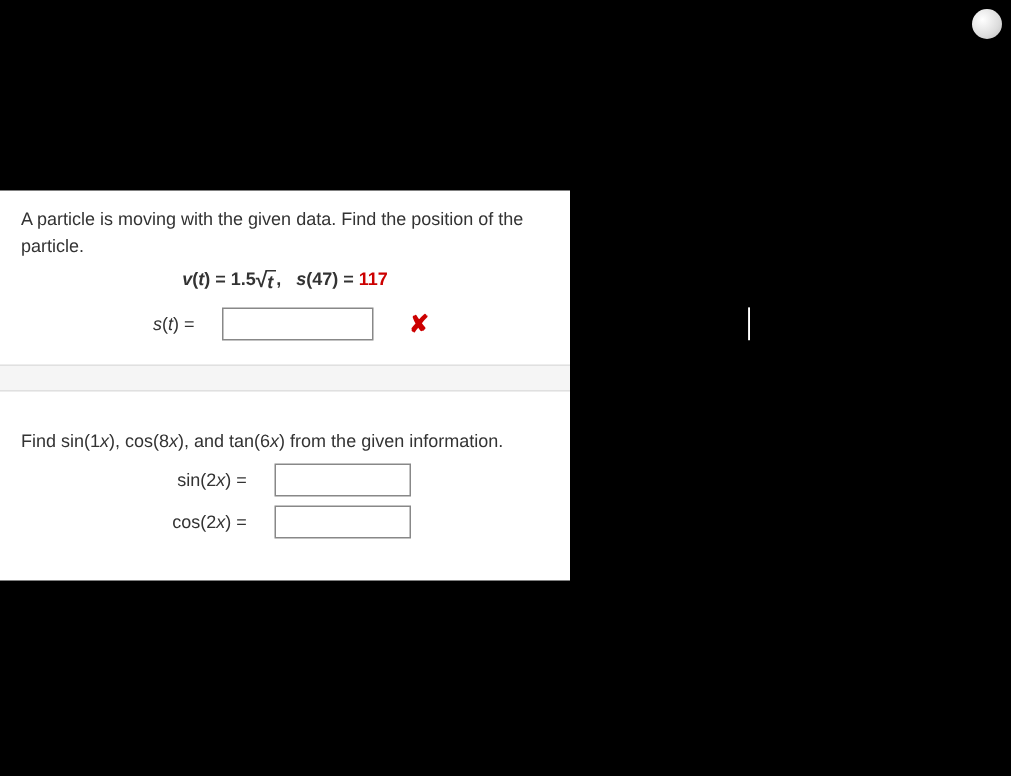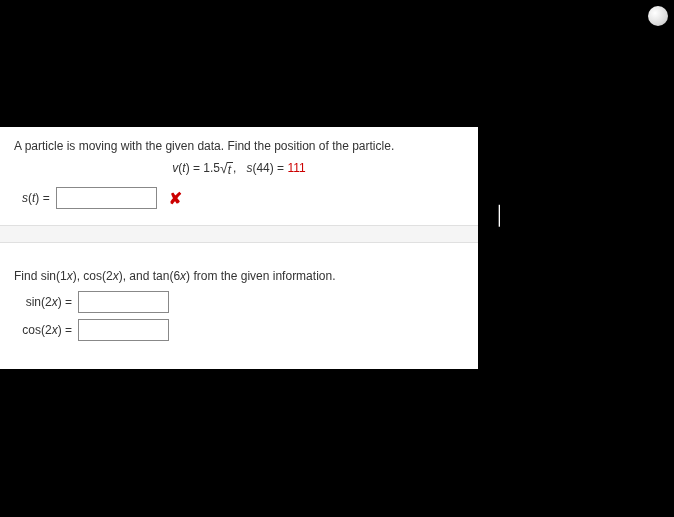--- a/index.html
+++ b/index.html
@@ -21,21 +21,21 @@
     width: 20px;
     height: 20px;
     border-radius: 50%;
     background: radial-gradient(circle at 35% 35%, #fff, #ddd 60%, #bbb);
     box-shadow: 0 1px 2px rgba(0,0,0,0.4);
   }
   .panel {
     position: absolute;
     top: 127px;
     left: 0;
-    width: 478px;
+    width: 380px;
     background: #fff;
     box-shadow: 2px 2px 6px rgba(0,0,0,0.5);
     padding-bottom: 20px;
   }
   .gap {
     height: 16px;
     background: #f5f5f5;
     border-top: 1px solid #e0e0e0;
     border-bottom: 1px solid #e0e0e0;
     margin: 8px 0 14px 0;
@@ -43,28 +43,30 @@
   .question {
     padding: 10px 14px 2px 14px;
   }
   .prompt {
     margin-bottom: 6px;
     line-height: 1.5;
   }
   .formula-center {
     text-align: center;
     margin: 4px 0 10px 0;
+    font-weight: bold;
   }
   .i { font-style: italic; }
   .red { color: #cc0000; }
   .answer-row {
     display: flex;
     align-items: center;
-    gap: 6px;
+    gap: 18px;
     margin: 6px 0;
+    justify-content: center;
   }
   .indent { padding-left: 8px; }
   .input-box {
     border: 1px solid #888;
     height: 18px;
     width: 95px;
     background: #fff;
     padding: 1px 2px;
     font-family: inherit;
     font-size: 12px;
@@ -125,34 +127,34 @@
 <div class="circle-badge"></div>
 
 <div class="panel">
 
   <div class="question">
     <div class="prompt">A particle is moving with the given data. Find the position of the particle.</div>
     <div class="formula-center">
       <span class="i">v</span><span>(</span><span class="i">t</span><span>) = </span><span>1.5</span><span class="sqrt">
           <span class="sqrt-sign">√</span>
           <span class="sqrt-body i">t</span>
-        </span><span>,&nbsp;&nbsp;&nbsp;</span><span class="i">s</span><span>(</span><span>44</span><span>) = </span><span class="red">111</span>
+        </span><span>,&nbsp;&nbsp;&nbsp;</span><span class="i">s</span><span>(</span><span>47</span><span>) = </span><span class="red">117</span>
     </div>
     <div class="answer-row indent">
       <span><span class="i">s</span>(<span class="i">t</span>) =</span>
       <input class="input-box" type="text" value="" style="">
       <span class="x-mark">✘</span>
     </div>
   </div>
 
   <div class="gap"></div>
 
   <div class="question">
     <div class="prompt">
-      <span>Find sin(1</span><span class="i">x</span><span>), cos(2</span><span class="i">x</span><span>), and tan(6</span><span class="i">x</span><span>) from the given information.</span>
+      <span>Find sin(1</span><span class="i">x</span><span>), cos(8</span><span class="i">x</span><span>), and tan(6</span><span class="i">x</span><span>) from the given information.</span>
     </div>
 
     <div class="answer-row">
       <span class="lbl"><span>sin</span>(2<span class="i">x</span>) =</span>
       <input class="input-box" style="width: 85px;" type="text" value="">
     </div>
     <div class="answer-row">
       <span class="lbl"><span>cos</span>(2<span class="i">x</span>) =</span>
       <input class="input-box" style="width: 85px;" type="text" value="">
     </div>

